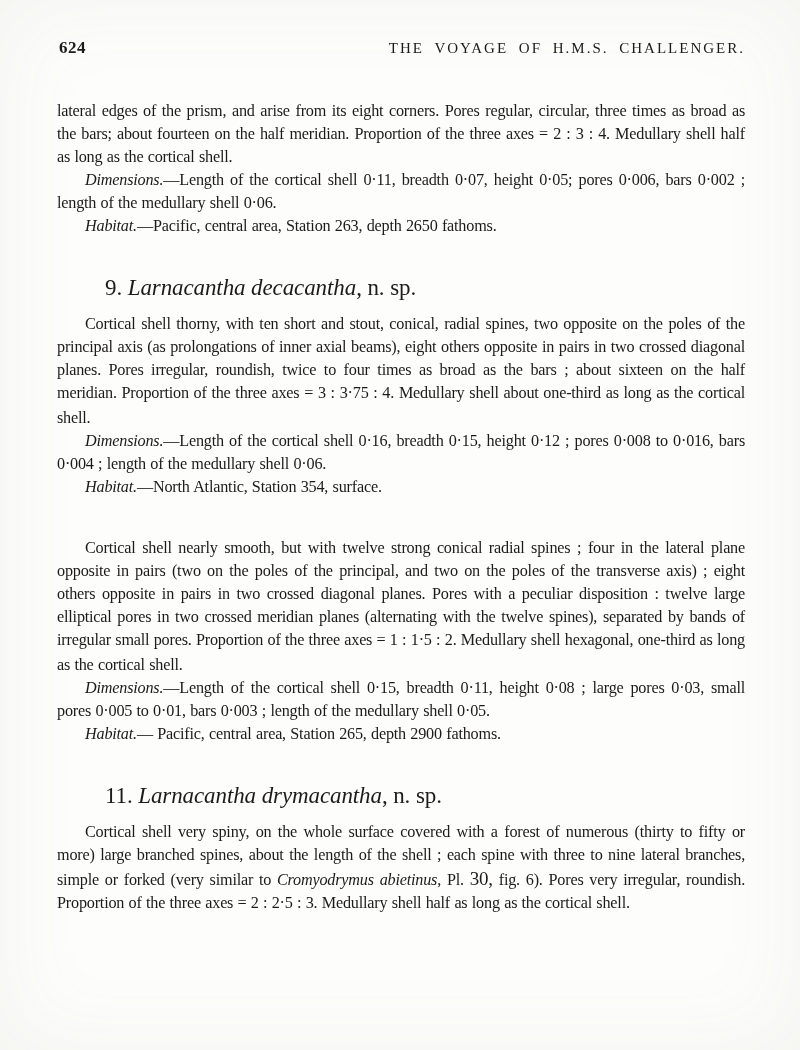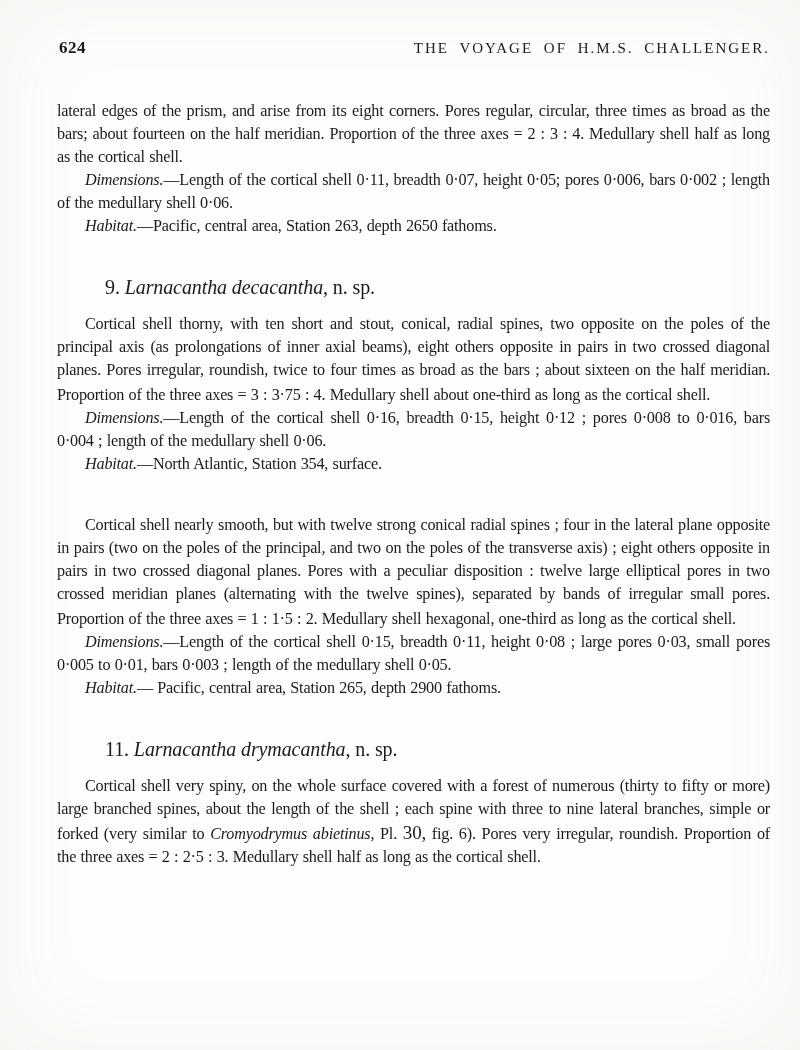--- a/index.html
+++ b/index.html
@@ -7,21 +7,21 @@
     position: relative;
     width: 800px;
     height: 1050px;
     margin: 0 auto;
     background: #fdfdfb;
     box-shadow: inset 0 0 90px rgba(110,108,95,0.07);
     overflow: hidden;
     font-family: "Liberation Serif", "DejaVu Serif", serif;
     color: #1c1b19;
     box-sizing: border-box;
-    padding: 38px 30px 0 57px;
+    padding: 38px 55px 0 57px;
   }
   .header { position: relative; height: 24px; }
   .page-num {
     position: absolute; left: 2px; top: 0;
     font-size: 17px; font-weight: bold; letter-spacing: 0.5px;
   }
   .running-title {
     position: absolute; left: 0; right: 0; top: 2px;
     text-align: right;
     font-size: 15px; font-weight: normal;
@@ -35,21 +35,21 @@
     text-align: justify;
     letter-spacing: -0.2px;
     word-spacing: 0.5px;
   }
   p.indent { text-indent: 28px; }
   .italic { font-style: italic; }
   .bold-inline { font-weight: normal; font-size: 19px; }
   .species-section { margin-top: 38px; }
   .species-heading {
     margin: 0 0 14px 48px;
-    font-size: 20px;
+    font-size: 23px;
     font-weight: normal;
     line-height: 23px;
     letter-spacing: -0.1px;
   }
   .species-heading .sp-name { font-style: italic; }
 </style>
 </head>
 <body>
 
 <div class="sheet">

